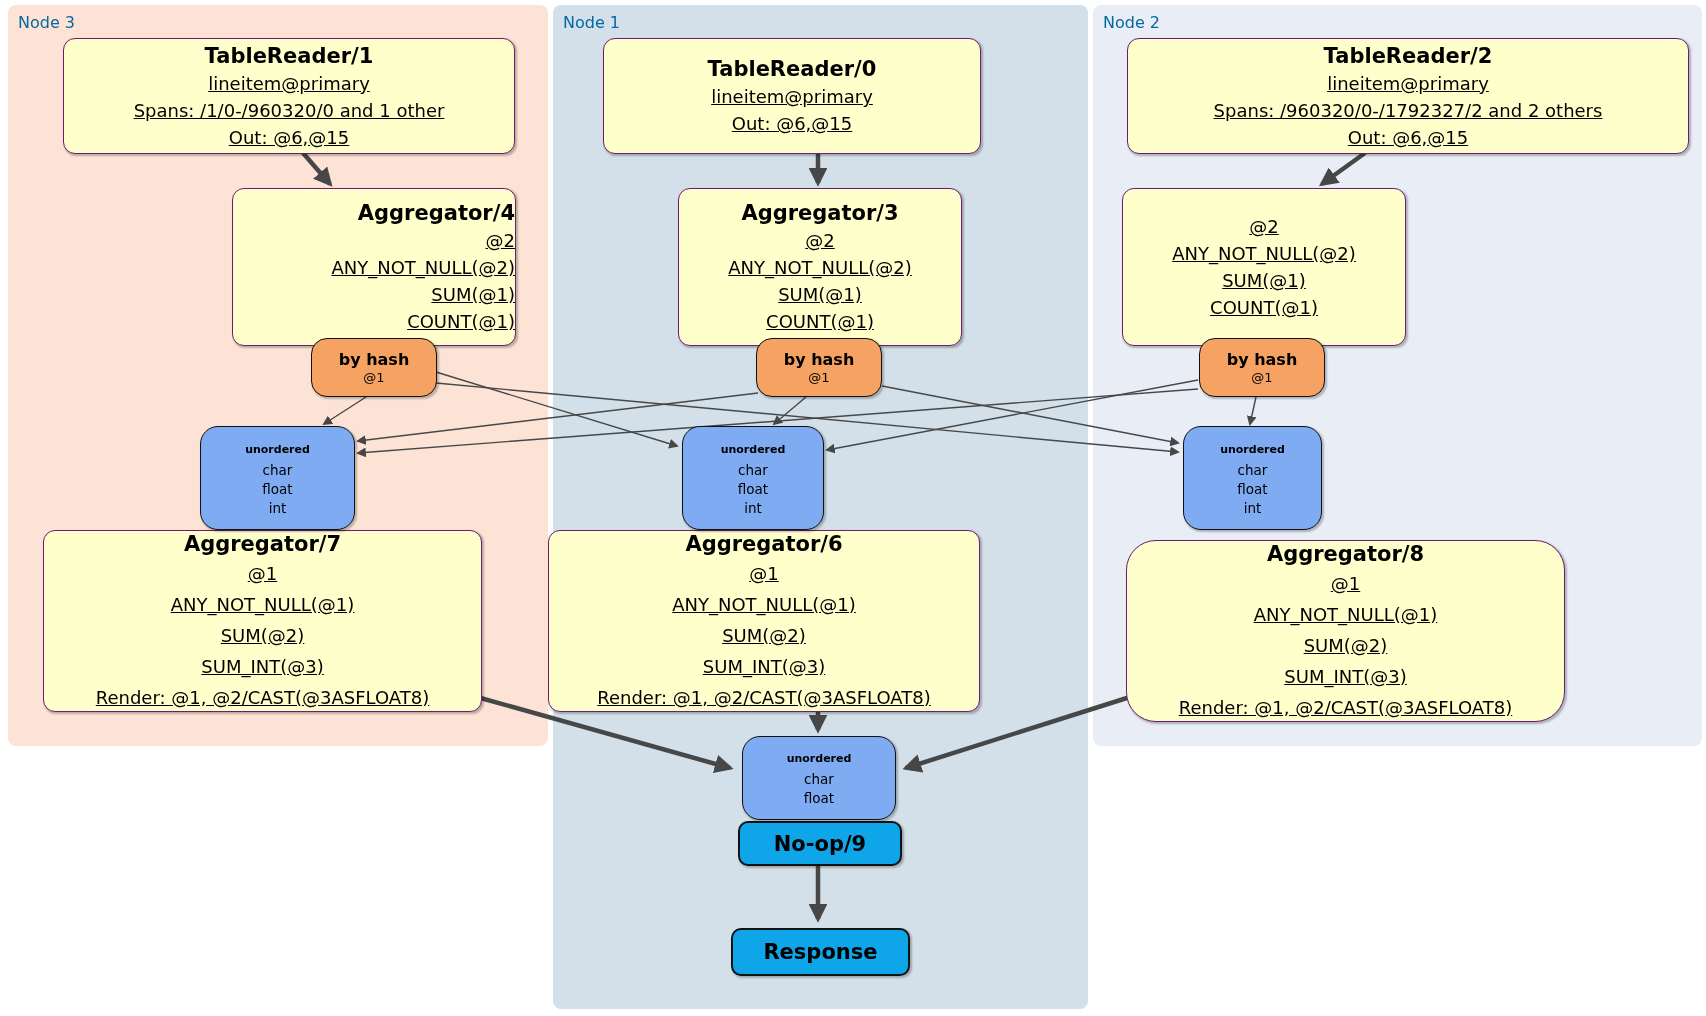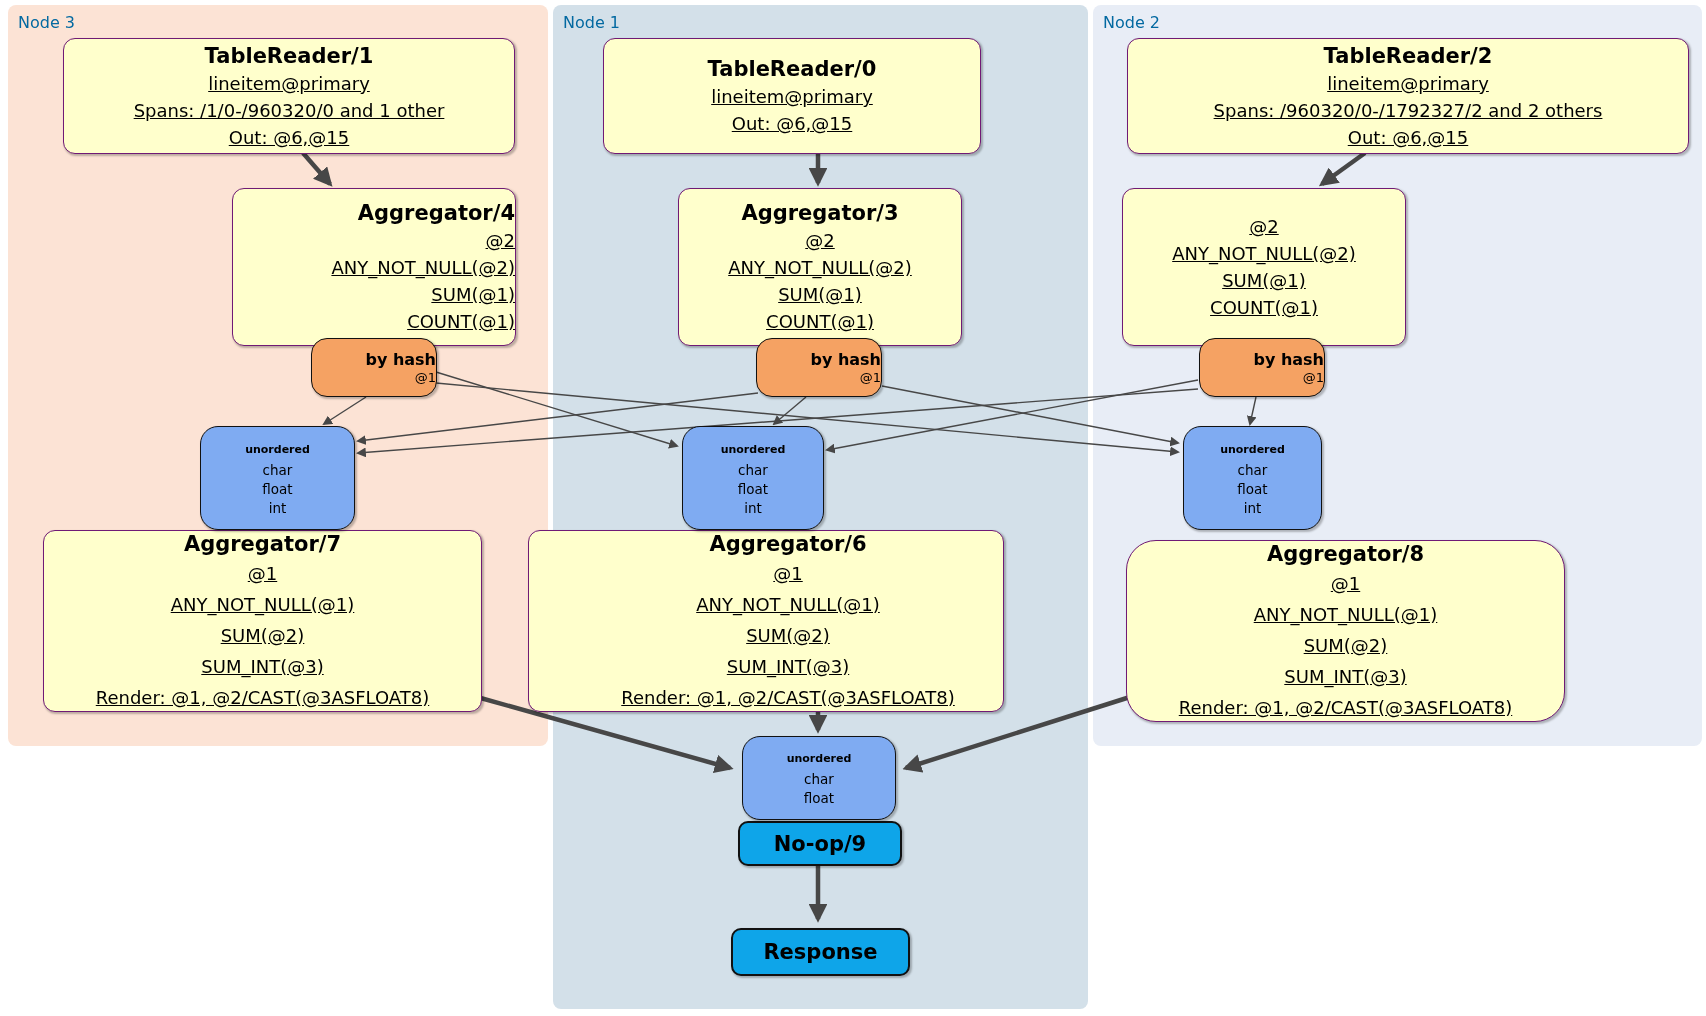--- a/index.html
+++ b/index.html
@@ -12,21 +12,21 @@
   #edges { position:absolute; left:0; top:0; z-index:2; }
 
   .proc { position:absolute; z-index:3; background:#ffffcc; border:1px solid #701a75;
           border-radius:12px; text-align:center; display:flex; flex-direction:column;
           justify-content:center; box-shadow:1.5px 1.5px 2px rgba(0,0,0,0.25); }
   .proc .title { font-weight:700; font-size:21px; line-height:28px; }
   .proc .line  { font-size:18px; line-height:27px; white-space:nowrap;text-decoration:underline; }
   .proc.tall .line { line-height:31px; }
 
   .router { position:absolute; z-index:4; background:#f5a263; border:1.8px solid #111;
-            border-radius:16px; text-align:right; display:flex; flex-direction:column;
+            border-radius:16px; text-align:center; display:flex; flex-direction:column;
             justify-content:center; box-shadow:1.5px 1.5px 2px rgba(0,0,0,0.25); }
   .router .title { font-weight:700; font-size:16px; line-height:20px; }
   .router .detail { font-size:13px; line-height:16px; }
 
   .sync { position:absolute; z-index:4; background:#7fabf2; border:1.8px solid #111;
           border-radius:18px; text-align:center; display:flex; flex-direction:column;
           justify-content:center; box-shadow:1.5px 1.5px 2px rgba(0,0,0,0.25); }
   .sync .title { font-weight:700; font-size:11px; line-height:22px; }
   .sync .item { font-size:13.5px; line-height:19px; }
 
@@ -163,21 +163,21 @@
 
   <div class="proc tall" style="left:43px; top:530px; width:437px; height:180px;">
     <div class="title">Aggregator/7</div>
     <div class="line">@1</div>
     <div class="line">ANY_NOT_NULL(@1)</div>
     <div class="line">SUM(@2)</div>
     <div class="line">SUM_INT(@3)</div>
     <div class="line">Render: @1, @2/CAST(@3ASFLOAT8)</div>
   </div>
 
-  <div class="proc tall" style="left:528px; top:530px; width:430px; height:180px;padding-left:44px;">
+  <div class="proc tall" style="left:548px; top:530px; width:430px; height:180px;">
     <div class="title">Aggregator/6</div>
     <div class="line">@1</div>
     <div class="line">ANY_NOT_NULL(@1)</div>
     <div class="line">SUM(@2)</div>
     <div class="line">SUM_INT(@3)</div>
     <div class="line">Render: @1, @2/CAST(@3ASFLOAT8)</div>
   </div>
 
   <div class="proc tall" style="left:1126px; top:540px; width:437px; height:180px;border-radius:30px;">
     <div class="title">Aggregator/8</div>

